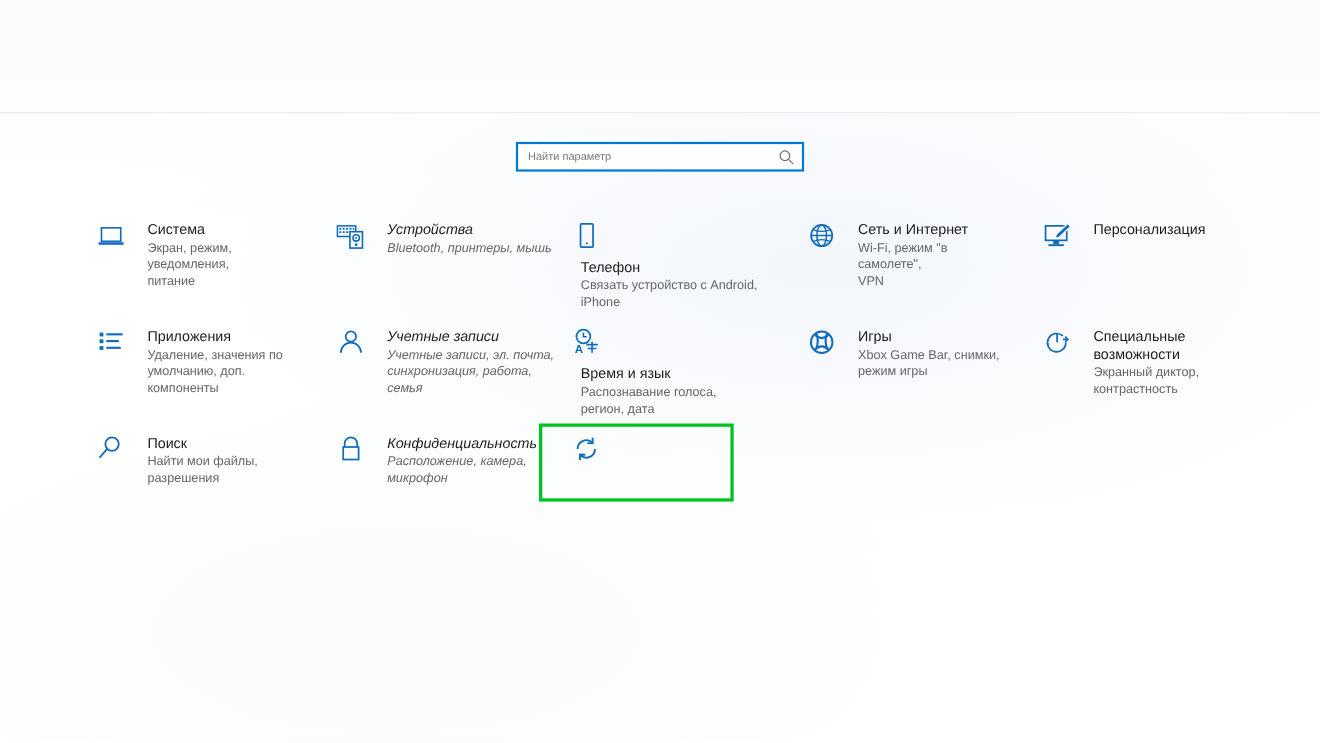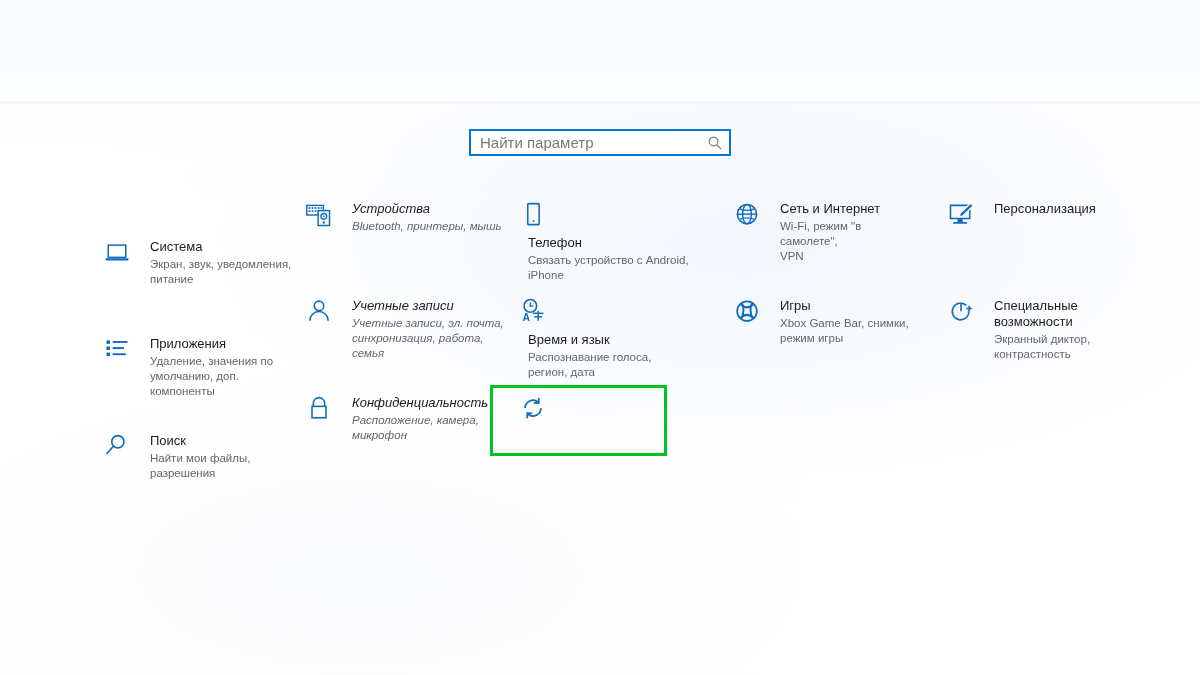--- a/index.html
+++ b/index.html
@@ -51,21 +51,21 @@
     display: flex;
     align-items: center;
     padding: 0 6px 0 9px;
   }
   .search-input {
     flex: 1 1 auto;
     border: none;
     outline: none;
     background: transparent;
     font-family: "Liberation Sans", sans-serif;
-    font-size: 15px;
+    font-size: 10px;
     color: #26282b;
     padding: 0;
     height: 21px;
     line-height: 21px;
   }
   .search-input::placeholder { color: #77797c; opacity: 1; }
   .search-icon { width: 16px; height: 16px; flex: 0 0 auto; }
 
   
   .grid {
@@ -99,21 +99,21 @@
   }
   .tile .sub {
     font-size: 11.5px;
     color: #646668;
     line-height: 15px;
     margin: 0;
     white-space: pre-line;
   }
 
   
-  .c0 { left: 16px;   width: 200px; margin-top: 38px; }
+  .c0 { left: 0px;   width: 200px; }
   .c1 { left: 218px; width: 200px; font-style: italic; }
   .c2 { left: 432px; width: 195px; flex-direction: column; }
   .c3 { left: 646px; width: 190px; }
   .c4 { left: 860px; width: 185px; }
 
   
   .highlight {
     position: absolute;
     left: 490px; top: 385px;
     width: 177px; height: 71px;
@@ -147,21 +147,21 @@
 
       <div class="tile c0">
         <span class="ico">
           <svg viewBox="0 0 32 32" width="30" height="28">
             <rect x="6" y="7" width="20" height="14" fill="none" stroke="#0f6cbd" stroke-width="1.7"></rect>
             <rect x="3" y="22" width="26" height="2.6" fill="#0f6cbd"></rect>
           </svg>
         </span>
         <span class="txt">
           <p class="title">Система</p>
-          <p class="sub">Экран, звук, уведомления,
+          <p class="sub">Экран, режим, уведомления,
 питание</p>
         </span>
       </div>
 
       <div class="tile c1">
         <span class="ico">
           <svg viewBox="0 0 32 32" width="30" height="28">
             <rect x="2" y="5" width="19" height="11" fill="none" stroke="#0f6cbd" stroke-width="1.6"></rect>
             <g fill="#0f6cbd">
               <rect x="4" y="7" width="2" height="2"></rect>

